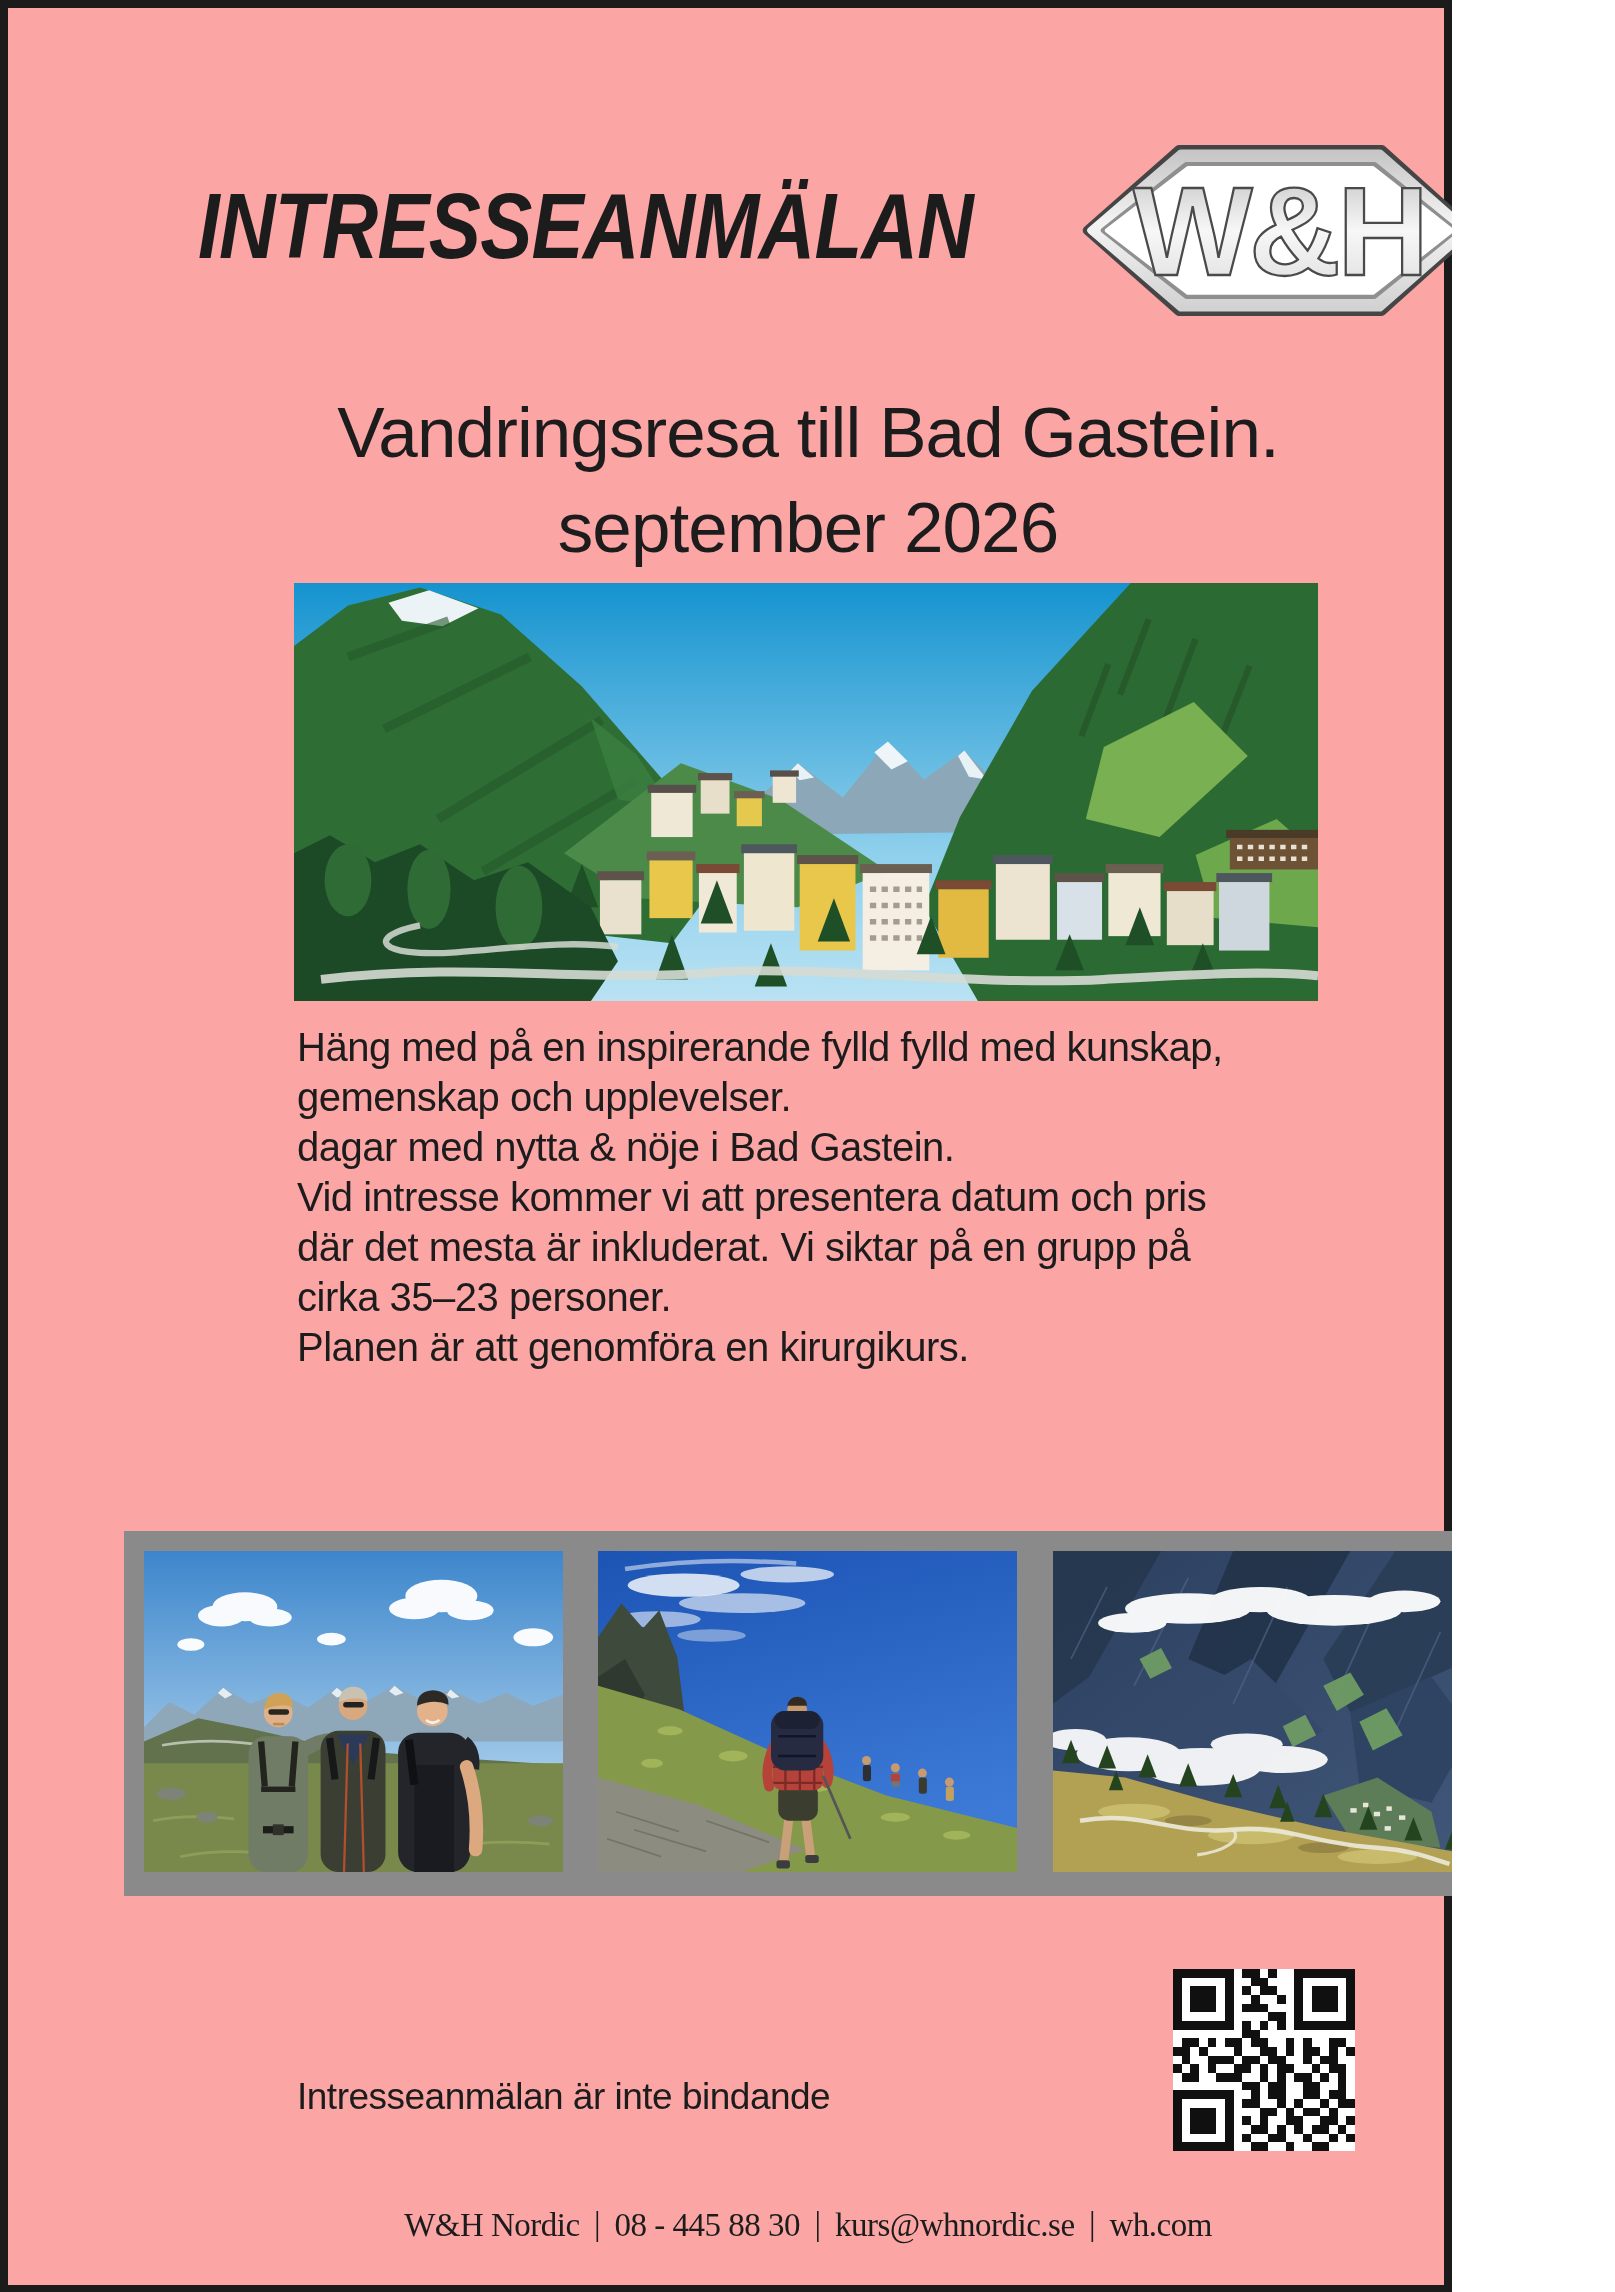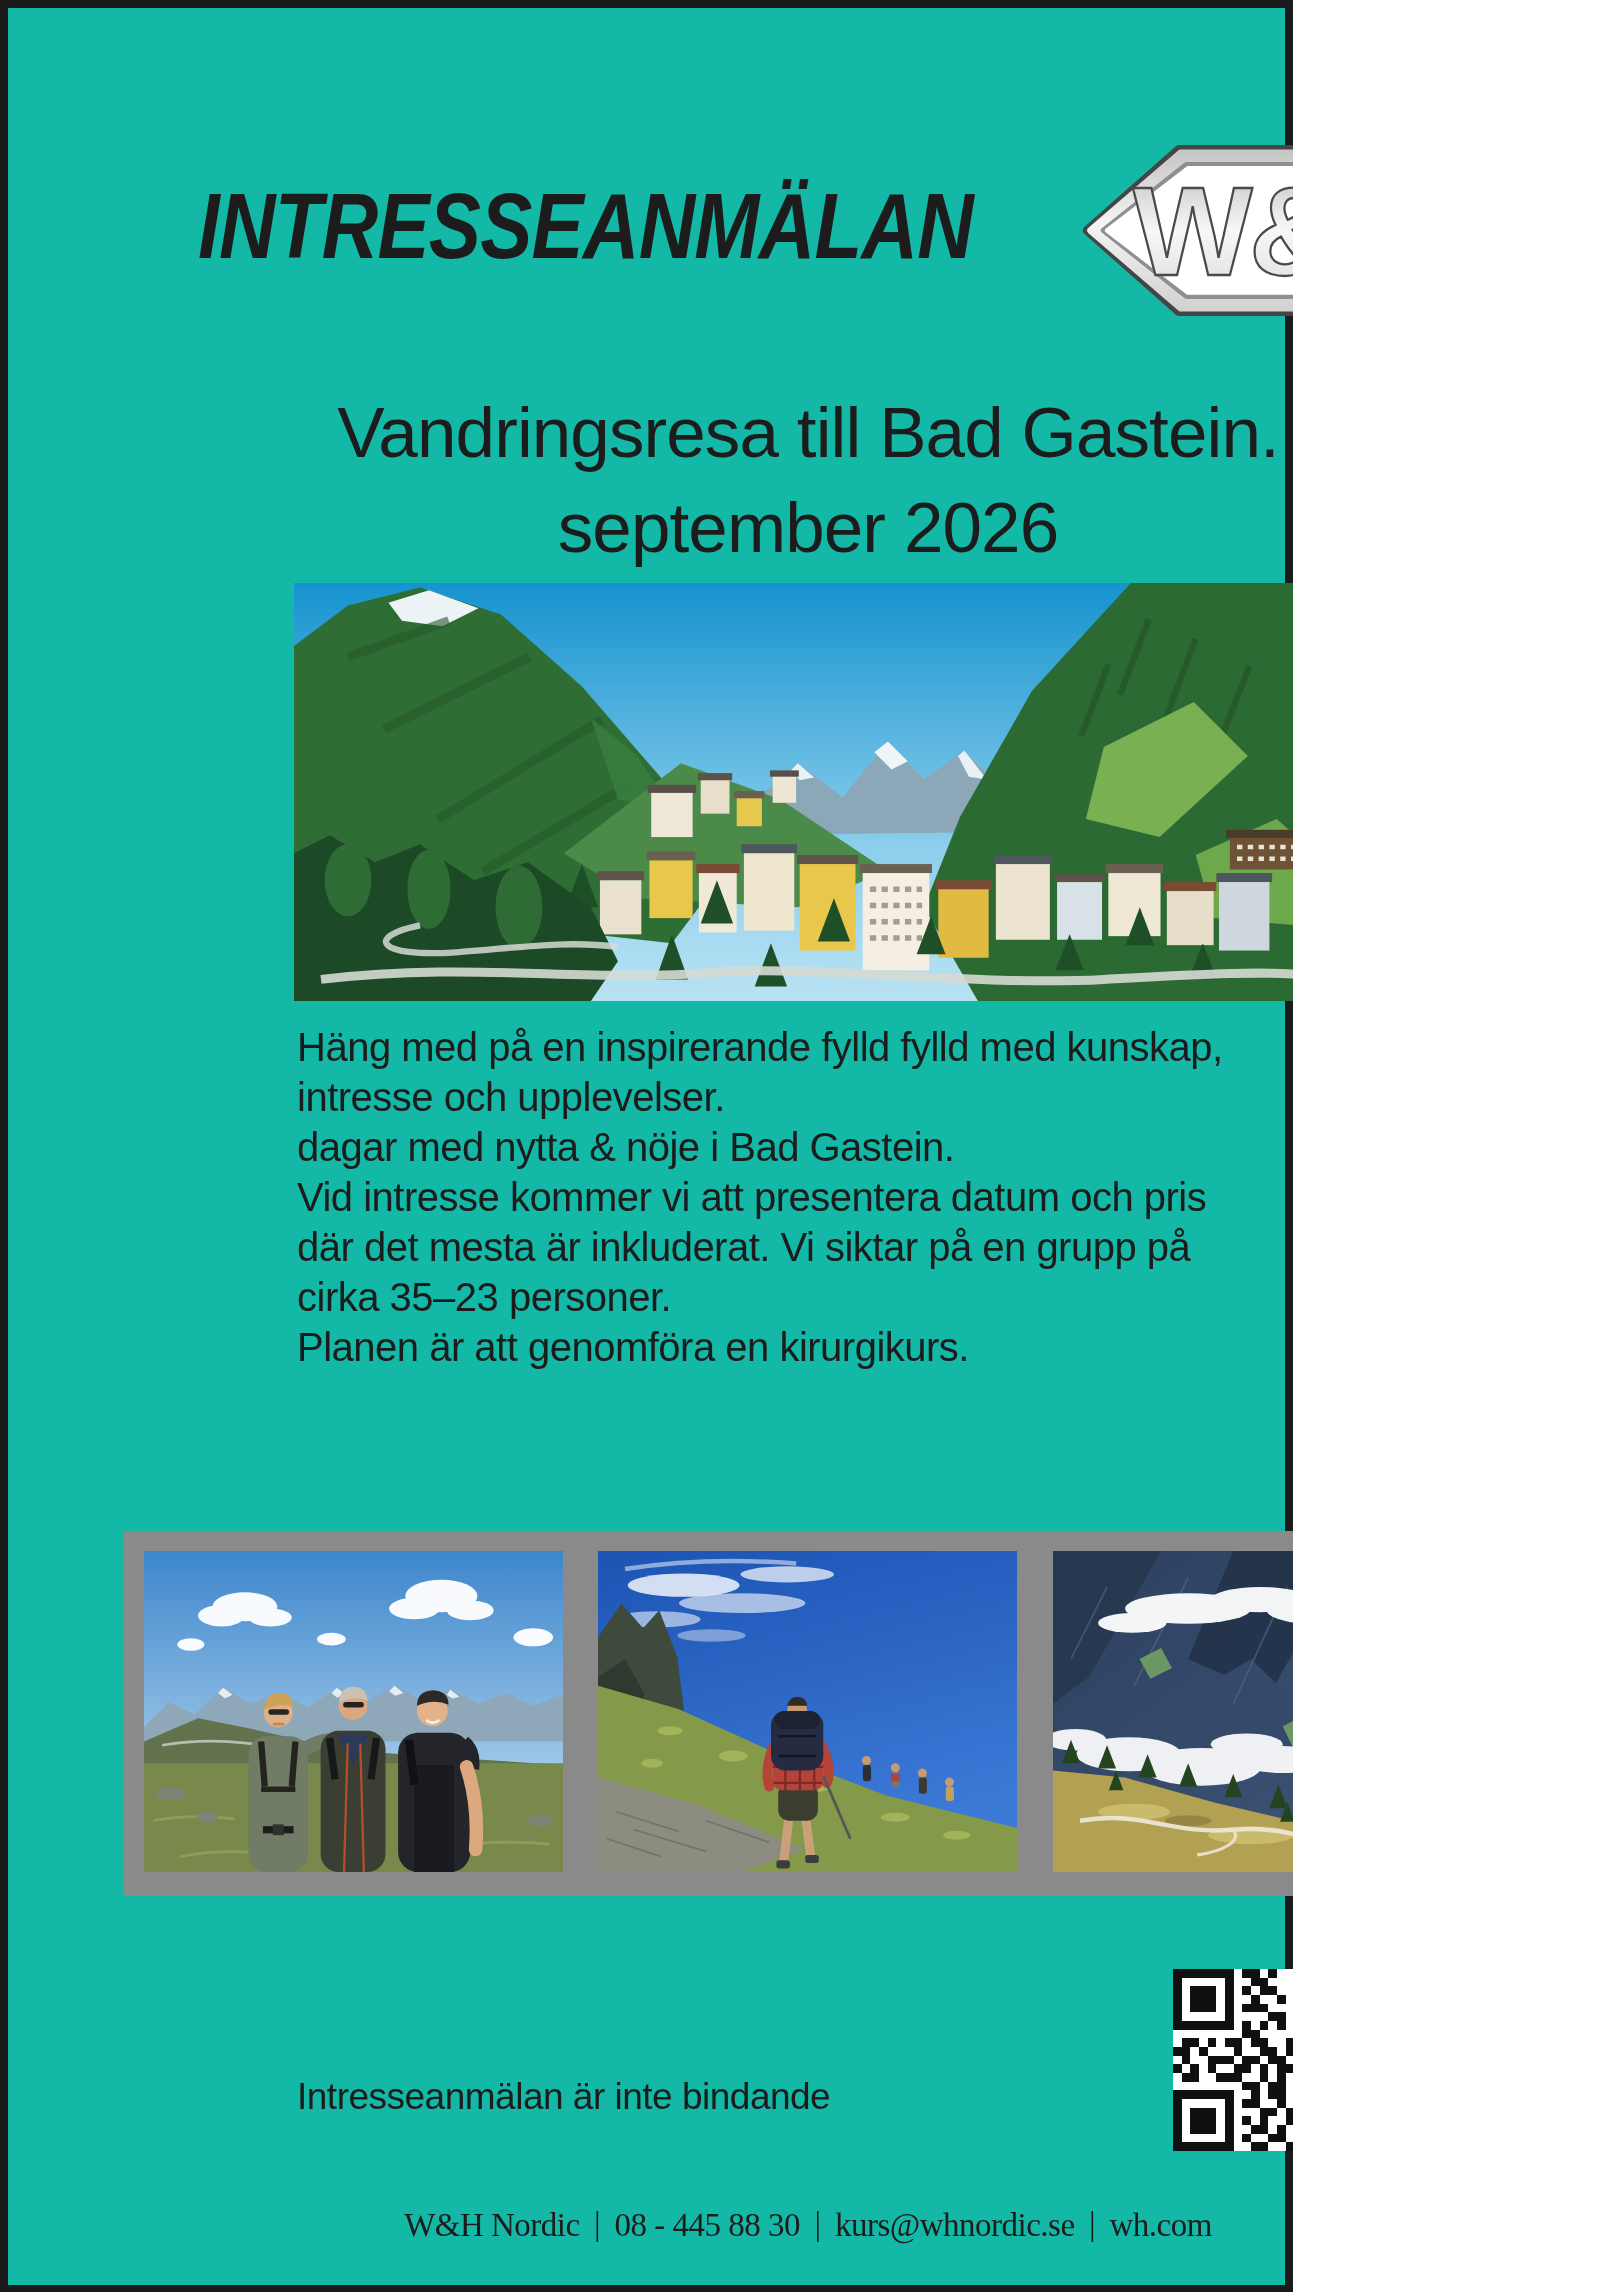--- a/index.html
+++ b/index.html
@@ -1,17 +1,17 @@
 <!DOCTYPE html>
 <html style="font-size:14.4px"><head>
 <meta charset="utf-8">
 <style>
   html,body{margin:0;padding:0;background:#ffffff;}
   .page{
-    position:relative;width:1293px;height:2293px;background:#14b8a6;
+    position:relative;width:1452px;height:2293px;background:#fca5a5;
     font-family:"Liberation Sans",sans-serif;color:#1c1c1c;overflow:hidden;
   }
   .frame{position:absolute;inset:0;border:8px solid #1b1b1b;pointer-events:none;}
   .kicker{
     position:absolute;left:198px;top:180px;font-size:92px;font-weight:bold;font-style:italic;
     letter-spacing:-0.9px;white-space:nowrap;transform:scaleX(0.85);transform-origin:left top;line-height:1;
   }
   .logo{position:absolute;left:1080px;top:135px;width:399px;height:191px;}
   .headline{position:absolute;left:0;top:385px;width:1616px;text-align:center;font-size:71px;line-height:95px;letter-spacing:-0.9px;}
   .main-photo{position:absolute;left:294px;top:583px;width:1024px;height:418px;}
@@ -164,21 +164,21 @@
       </g>
       <g stroke="#d6dad3" fill="none">
         <path d="M30,440 C200,420 320,444 470,432 C580,424 760,448 900,440 C1010,434 1080,430 1138,436" stroke-width="10" opacity="0.9"></path>
         <path d="M140,380 C80,392 90,416 180,410 C240,406 300,396 360,404" stroke-width="7" opacity="0.85"></path>
       </g>
     </svg>
   </div>
 
   <div class="body-text">
     <div>Häng med på en inspirerande fylld fylld med kunskap,</div>
-    <div>intresse och upplevelser.</div>
+    <div>gemenskap och upplevelser.</div>
     <div>dagar med nytta &amp; nöje i Bad Gastein.</div>
     <div>Vid intresse kommer vi att presentera datum och pris</div>
     <div>där det mesta är inkluderat. Vi siktar på en grupp på</div>
     <div>cirka 35–23 personer.</div>
     <div>Planen är att genomföra en kirurgikurs.</div>
   </div>
 
   <div class="strip">
     <div class="strip-photo p1">
       <svg viewBox="0 0 465 357" preserveAspectRatio="none">

